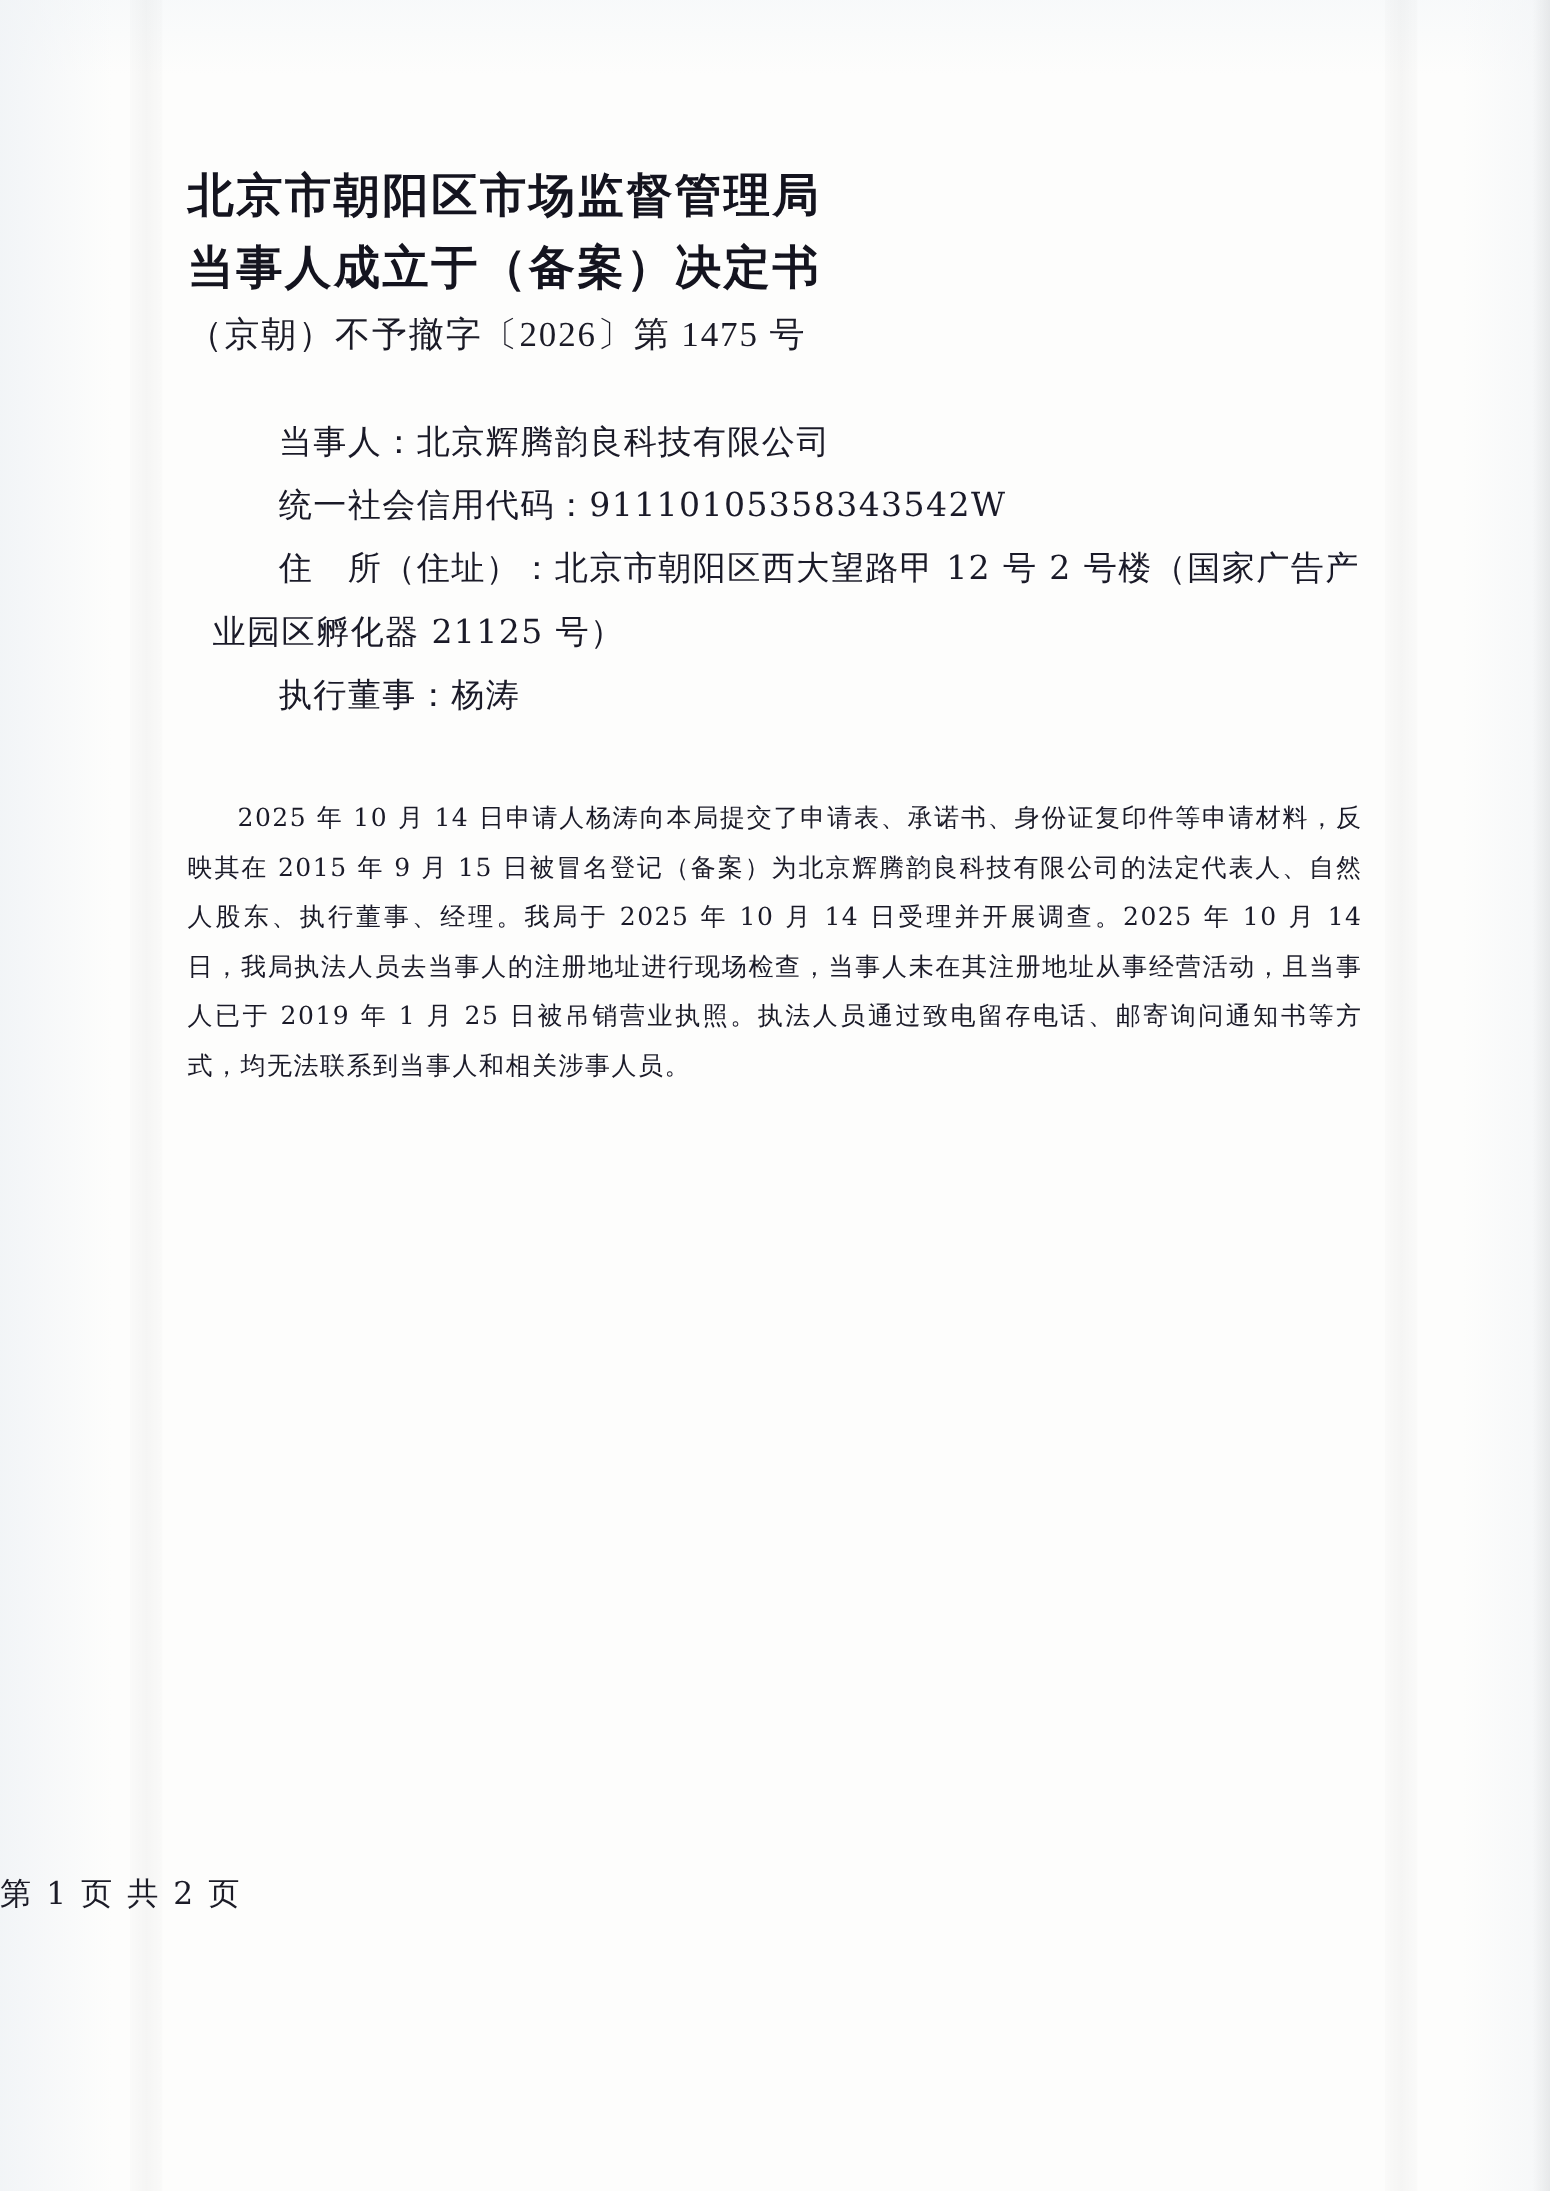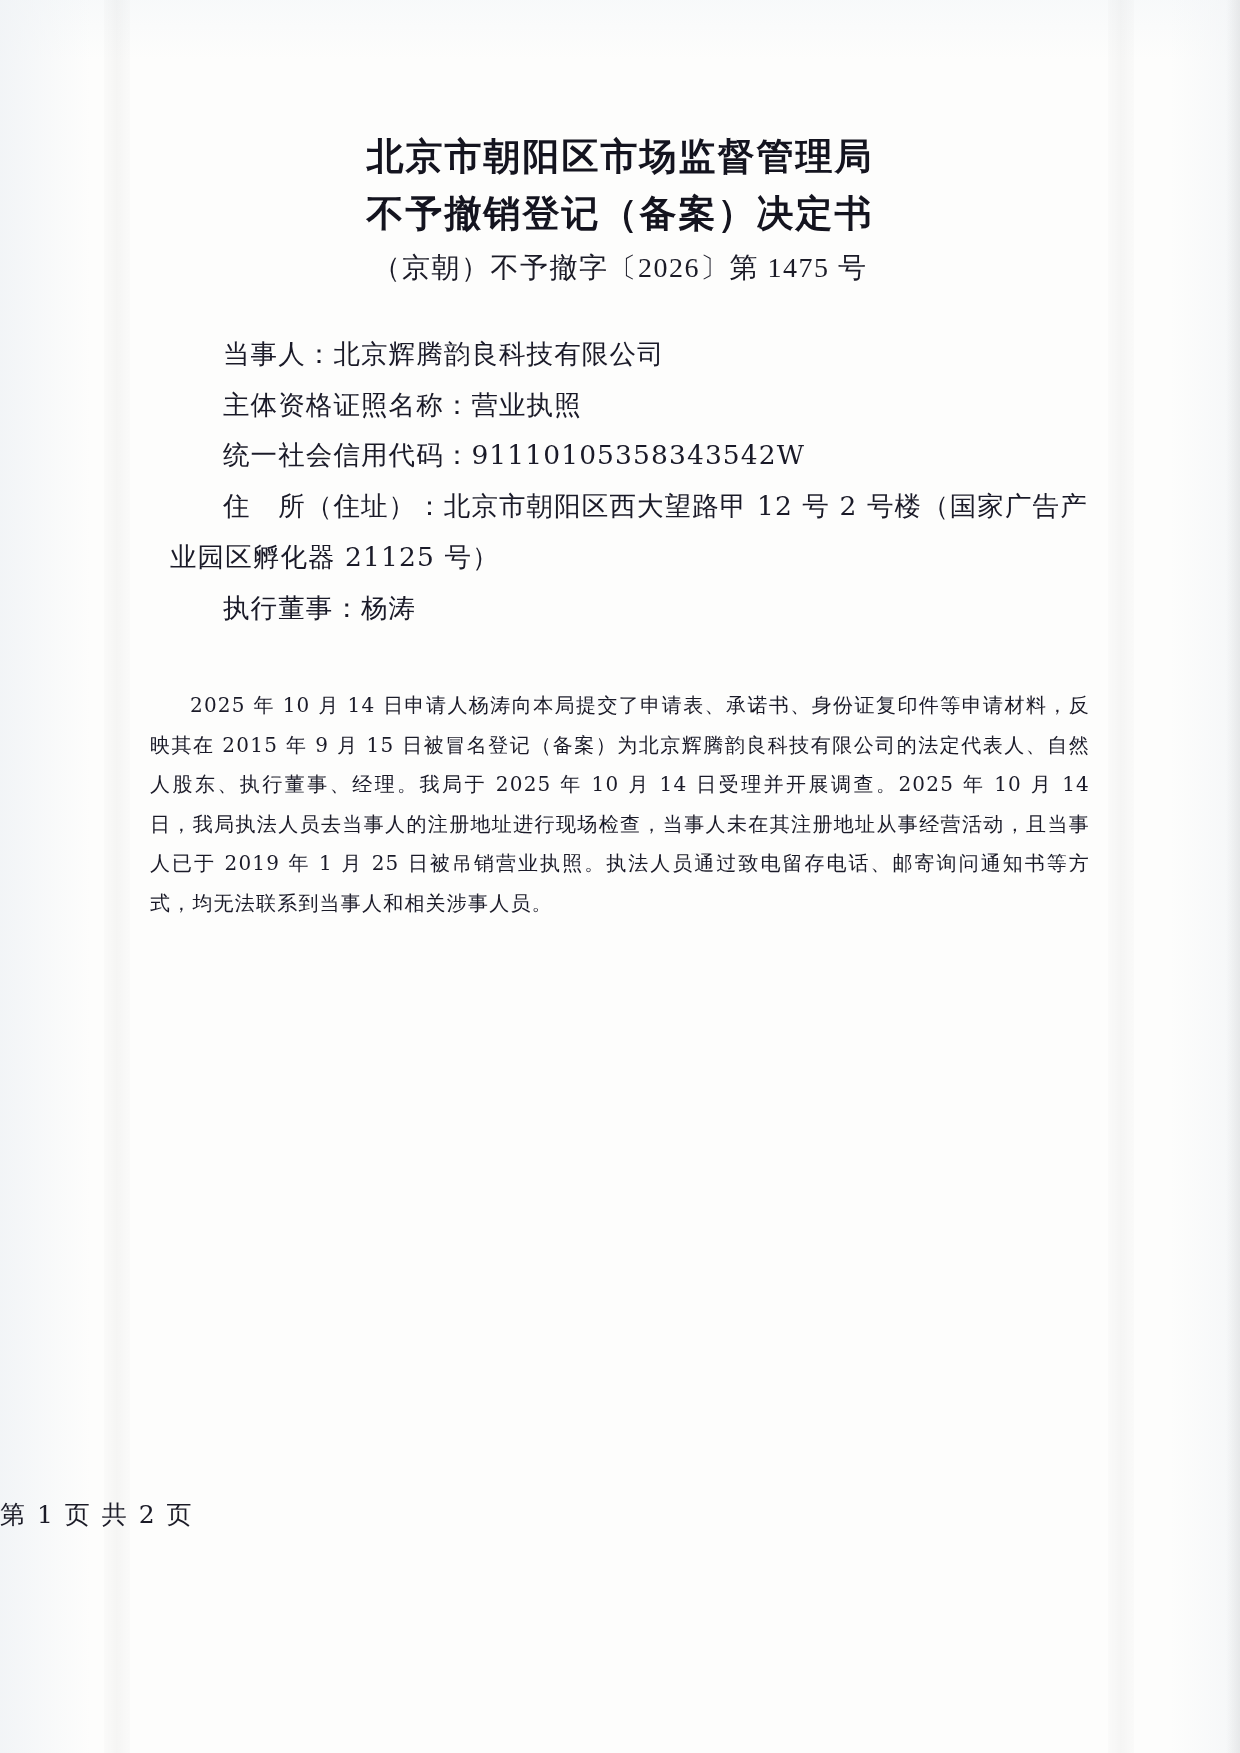--- a/index.html
+++ b/index.html
@@ -33,21 +33,20 @@
     padding: 0;
   }
   .content {
     position: absolute;
     left: 150px;
     top: 128px;
     width: 940px;
   }
 
   .title-block {
-    text-align: center;
   }
   .doc-title-line {
     font-family: "DejaVu Sans", "Liberation Sans", sans-serif;
     font-weight: bold;
     font-size: 37px;
     letter-spacing: 2px;
     line-height: 1.55;
     color: #14141f;
   }
   .doc-number {
@@ -120,27 +119,26 @@
 <div class="page">
   <div class="fold f1"></div>
   <div class="fold f2"></div>
   <div class="edge-shadow"></div>
 
   <div class="sheet">
     <div class="content">
 
       <div class="title-block">
         <div class="doc-title-line">北京市朝阳区市场监督管理局</div>
-        <div class="doc-title-line">不予撤销登记（备案）决定书</div>
+        <div class="doc-title-line">当事人成立于（备案）决定书</div>
         <div class="doc-number">（京朝）不予撤字〔2026〕第 1475 号</div>
       </div>
 
       <div class="party-block">
         <div class="party-line">当事人：北京辉腾韵良科技有限公司</div>
-        <div class="party-line">主体资格证照名称：营业执照</div>
         <div class="party-line">统一社会信用代码：91110105358343542W</div>
         <div class="party-line hanging">住　所（住址）：北京市朝阳区西大望路甲 12 号 2 号楼（国家广告产业园区孵化器 21125 号）</div>
         <div class="party-line">执行董事：杨涛</div>
       </div>
 
       <div class="body-block">
         <p class="body-para">2025 年 10 月 14 日申请人杨涛向本局提交了申请表、承诺书、身份证复印件等申请材料，反映其在 2015 年 9 月 15 日被冒名登记（备案）为北京辉腾韵良科技有限公司的法定代表人、自然人股东、执行董事、经理。我局于 2025 年 10 月 14 日受理并开展调查。2025 年 10 月 14 日，我局执法人员去当事人的注册地址进行现场检查，当事人未在其注册地址从事经营活动，且当事人已于 2019 年 1 月 25 日被吊销营业执照。执法人员通过致电留存电话、邮寄询问通知书等方式，均无法联系到当事人和相关涉事人员。</p>
       </div>
 
     </div>

